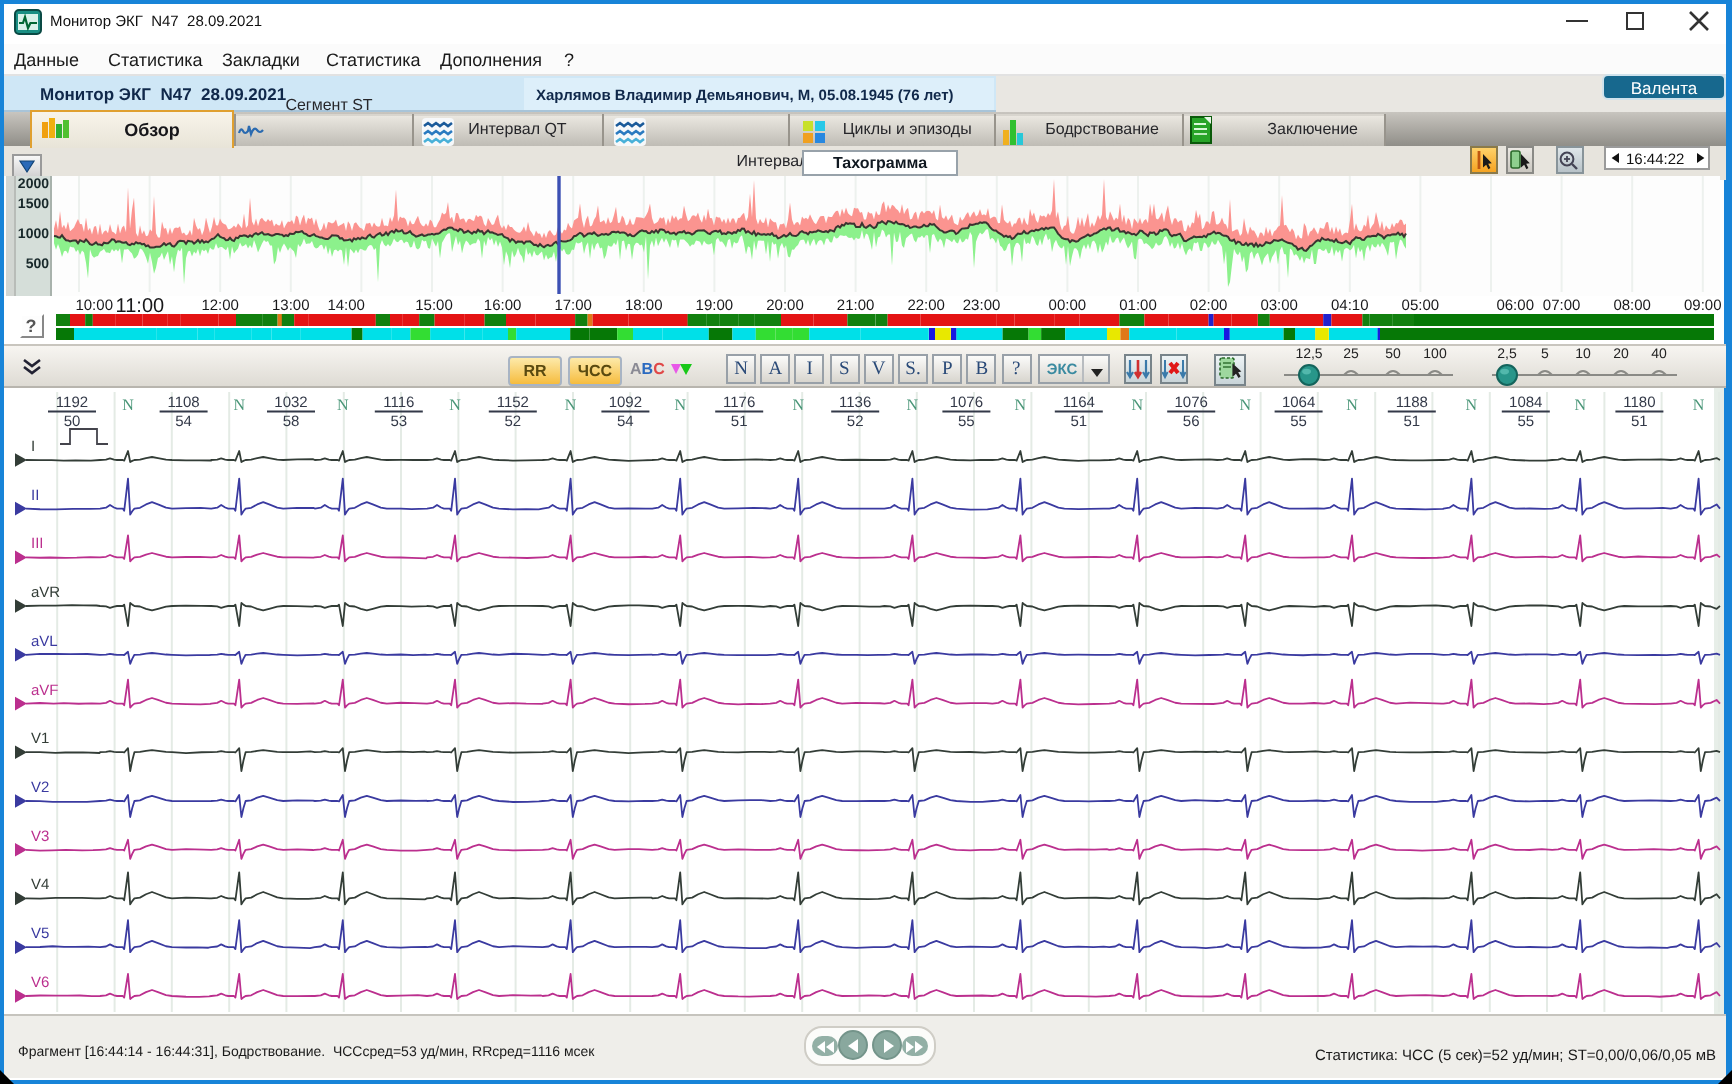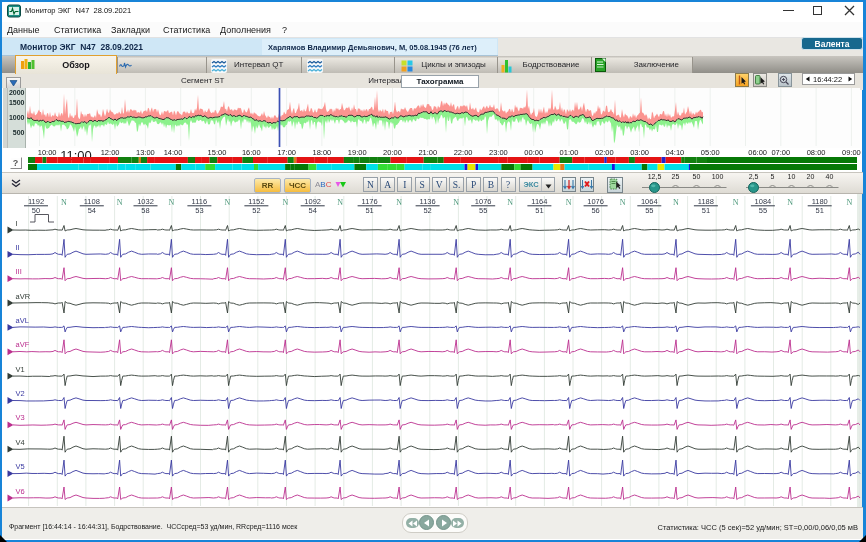--- a/index.html
+++ b/index.html
@@ -30,21 +30,21 @@
 <div class="abs" style="left:111px;top:24.5px;font-size:9px;color:#1a1a1a">Закладки</div>
 <div class="abs" style="left:163px;top:24.5px;font-size:9px;color:#1a1a1a">Статистика</div>
 <div class="abs" style="left:220px;top:24.5px;font-size:9px;color:#1a1a1a">Дополнения</div>
 <div class="abs" style="left:282px;top:24.5px;font-size:9px;color:#1a1a1a">?</div>
 
 <div class="abs" style="left:2px;top:38px;width:861px;height:18px;background:#e9e7e2"></div>
 <div class="abs" style="left:2px;top:38px;width:496px;height:18px;background:#cfe7f6;border-bottom:1px solid #a8c4d8"></div>
 <div class="abs" style="left:262px;top:39px;width:235px;height:16px;background:#ddeffa"></div>
 <div class="abs" style="left:20px;top:42px;font-size:8.5px;font-weight:bold;color:#10284a">Монитор ЭКГ&nbsp; N47&nbsp; 28.09.2021</div>
 <div class="abs" style="left:268px;top:43px;font-size:7.5px;font-weight:bold;color:#10284a">Харлямов Владимир Демьянович, М, 05.08.1945 (76 лет)</div>
-<div class="abs" style="left:801px;top:37px;width:62px;height:13px;background:#17688e;border:1px solid #cfe2ec;border-radius:3px;color:#fff;font-size:8.5px;font-weight:bold;text-align:center;line-height:12px">Валента</div>
+<div class="abs" style="left:801px;top:37px;width:62px;height:13px;background:#17688e;border:1px solid #cfe2ec;border-radius:3px;color:#fff;font-size:8.5px;font-weight:normal;text-align:center;line-height:12px">Валента</div>
 
 <div class="abs" style="left:2px;top:56px;width:861px;height:17px;background:linear-gradient(#c8c5bf,#908e88)"></div>
 <div class="abs" style="left:2px;top:73px;width:861px;height:17px;background:#e7e4dd"></div>
 <div class="abs" style="left:117px;top:57px;width:575px;height:16px;background:linear-gradient(#eae7e0,#bfbcb5);border-top:1px solid #d8d5ce"></div>
 <div class="abs" style="left:117px;top:57px;width:1px;height:16px;background:#98948c"></div>
 <div class="abs" style="left:205.5px;top:57px;width:1px;height:16px;background:#98948c"></div>
 <div class="abs" style="left:300.5px;top:57px;width:1px;height:16px;background:#98948c"></div>
 <div class="abs" style="left:394px;top:57px;width:1px;height:16px;background:#98948c"></div>
 <div class="abs" style="left:496.5px;top:57px;width:1px;height:16px;background:#98948c"></div>
 <div class="abs" style="left:591px;top:57px;width:1px;height:16px;background:#98948c"></div>
@@ -53,21 +53,21 @@
 <svg class="abs" style="left:21px;top:58px;z-index:5" width="16" height="12" viewBox="0 0 16 12">
     <rect x="0" y="3" width="3" height="8" fill="#f0a010"></rect>
     <rect x="3.5" y="1" width="3" height="10" fill="#f0b010"></rect>
     <rect x="7" y="4" width="3" height="7" fill="#30b030"></rect>
     <rect x="10.5" y="2" width="3" height="9" fill="#50c030"></rect>
   </svg>
 <div class="abs" style="left:36px;top:59.5px;width:80px;text-align:center;font-size:9px;font-weight:bold;color:#16161a;z-index:4">Обзор</div>
 <svg class="abs" style="left:118.5px;top:61.0px;z-index:5" width="13" height="8" viewBox="0 0 13 8">
     <path d="M0.5 5.5 Q1.5 2.5 2.5 4.5 T5 4.5 L5.5 2 L6.5 6 Q8 2 9.5 4 T12.5 4" fill="none" stroke="#2a6ab0" stroke-width="1.1"></path>
   </svg>
-<div class="abs" style="left:104.5px;top:76px;width:120px;text-align:right;font-size:8px;color:#26262a">Сегмент ST</div>
+<div class="abs" style="left:104.5px;top:48px;width:120px;text-align:center;font-size:8px;color:#26262a">Сегмент ST</div>
 <svg class="abs" style="left:211px;top:59.0px;z-index:5" width="16" height="14" viewBox="0 0 16 14">
     <rect x="0" y="0" width="16" height="14" rx="2" fill="#f6f8fa"></rect>
     <path d="M1 4 L3 2.5 L5 4 L7 2.5 L9 4 L11 2.5 L13 4 L15 2.5" fill="none" stroke="#1a5a9a" stroke-width="1.3"></path>
     <path d="M1 8 L3 6.5 L5 8 L7 6.5 L9 8 L11 6.5 L13 8 L15 6.5" fill="none" stroke="#2a7ac0" stroke-width="1.3"></path>
     <path d="M1 12 L3 10.5 L5 12 L7 10.5 L9 12 L11 10.5 L13 12 L15 10.5" fill="none" stroke="#48b0d8" stroke-width="1.3"></path>
   </svg>
 <div class="abs" style="left:198.7px;top:60px;width:120px;text-align:center;font-size:8px;color:#26262a">Интервал QT</div>
 <svg class="abs" style="left:306.5px;top:59.0px;z-index:5" width="16" height="14" viewBox="0 0 16 14">
     <rect x="0" y="0" width="16" height="14" rx="2" fill="#f6f8fa"></rect>
     <path d="M1 4 L3 2.5 L5 4 L7 2.5 L9 4 L11 2.5 L13 4 L15 2.5" fill="none" stroke="#1a5a9a" stroke-width="1.3"></path>
@@ -161,33 +161,33 @@
     <line x1="780.8" y1="88" x2="780.8" y2="146" stroke="#edf1ee" stroke-width="1"></line>
     <line x1="816.1" y1="88" x2="816.1" y2="146" stroke="#edf1ee" stroke-width="1"></line>
     <line x1="851.4" y1="88" x2="851.4" y2="146" stroke="#edf1ee" stroke-width="1"></line>
     <polygon points="27,114.2 28,110.0 29,115.1 30,105.5 31,114.0 32,112.4 33,114.7 34,110.8 35,115.6 36,114.7 37,113.7 38,111.5 39,109.5 40,112.0 41,112.1 42,116.0 43,108.8 44,115.4 45,113.9 46,117.3 47,113.4 48,113.0 49,117.6 50,111.8 51,117.4 52,115.7 53,115.1 54,116.6 55,112.0 56,115.8 57,116.3 58,117.2 59,111.8 60,116.7 61,113.8 62,112.8 63,116.1 64,93.6 65,114.4 66,104.9 67,98.7 68,116.5 69,118.4 70,112.6 71,117.1 72,115.1 73,118.1 74,117.8 75,114.6 76,115.8 77,98.0 78,116.6 79,118.7 80,118.7 81,110.8 82,114.4 83,114.0 84,117.5 85,113.7 86,117.0 87,114.2 88,113.8 89,114.0 90,113.1 91,116.9 92,116.2 93,117.7 94,117.1 95,114.9 96,117.9 97,108.9 98,112.8 99,114.9 100,114.0 101,117.6 102,115.0 103,108.8 104,112.9 105,116.5 106,113.4 107,108.4 108,112.6 109,112.8 110,109.2 111,111.2 112,112.0 113,112.4 114,114.6 115,114.5 116,113.9 117,112.7 118,113.9 119,111.6 120,112.9 121,114.3 122,106.7 123,114.0 124,112.6 125,98.9 126,110.8 127,112.8 128,109.3 129,113.1 130,109.7 131,108.9 132,110.2 133,111.0 134,109.5 135,110.8 136,109.8 137,113.3 138,111.7 139,112.6 140,112.7 141,110.0 142,114.3 143,112.3 144,110.7 145,111.0 146,110.0 147,112.3 148,107.7 149,108.5 150,112.7 151,109.4 152,107.3 153,112.3 154,108.9 155,109.6 156,108.8 157,112.8 158,109.3 159,113.0 160,115.6 161,114.4 162,111.3 163,114.9 164,111.0 165,111.3 166,111.8 167,111.3 168,109.7 169,113.2 170,112.6 171,112.1 172,111.4 173,115.5 174,110.6 175,112.1 176,115.5 177,111.8 178,111.1 179,112.6 180,113.9 181,114.3 182,115.5 183,111.7 184,111.7 185,111.4 186,113.8 187,111.3 188,112.9 189,113.4 190,113.1 191,108.9 192,112.9 193,112.7 194,113.1 195,108.5 196,111.0 197,107.8 198,94.8 199,111.0 200,108.3 201,109.0 202,108.7 203,109.9 204,113.3 205,110.0 206,112.1 207,112.0 208,109.8 209,107.9 210,111.2 211,112.7 212,113.3 213,111.6 214,113.2 215,109.7 216,110.7 217,113.6 218,113.6 219,111.5 220,109.7 221,106.2 222,107.3 223,106.5 224,101.0 225,109.5 226,108.4 227,111.7 228,106.5 229,106.6 230,109.9 231,109.4 232,109.3 233,111.5 234,109.6 235,109.4 236,110.1 237,110.5 238,107.4 239,108.6 240,107.8 241,108.4 242,112.0 243,113.2 244,109.0 245,110.7 246,112.5 247,112.1 248,109.3 249,107.3 250,112.3 251,114.3 252,112.6 253,115.1 254,112.0 255,113.5 256,113.5 257,114.9 258,115.7 259,116.3 260,116.4 261,115.3 262,113.1 263,116.0 264,110.9 265,115.1 266,116.5 267,118.3 268,115.2 269,116.9 270,116.8 271,119.1 272,116.2 273,119.0 274,116.0 275,115.0 276,116.6 277,117.9 278,117.3 279,113.5 280,115.4 281,116.9 282,114.7 283,115.3 284,111.4 285,113.4 286,114.2 287,110.2 288,109.5 289,108.9 290,101.6 291,109.9 292,114.0 293,109.7 294,107.8 295,113.3 296,112.8 297,109.9 298,108.2 299,102.6 300,111.1 301,110.8 302,110.0 303,112.3 304,108.5 305,111.6 306,110.9 307,107.5 308,103.4 309,111.5 310,111.2 311,107.8 312,109.1 313,112.8 314,112.1 315,109.1 316,112.2 317,112.2 318,108.6 319,108.6 320,108.8 321,108.9 322,109.3 323,107.8 324,105.8 325,101.7 326,109.0 327,112.0 328,111.5 329,110.7 330,108.6 331,109.4 332,108.5 333,112.9 334,109.0 335,111.8 336,107.5 337,109.5 338,108.0 339,110.4 340,109.3 341,109.1 342,102.8 343,107.2 344,110.6 345,109.7 346,107.9 347,107.6 348,108.4 349,106.2 350,109.6 351,111.4 352,107.3 353,110.4 354,104.3 355,109.0 356,109.1 357,112.7 358,108.3 359,108.7 360,108.7 361,111.2 362,109.4 363,112.0 364,108.7 365,111.6 366,109.3 367,109.3 368,112.0 369,109.0 370,108.9 371,107.4 372,106.4 373,110.7 374,108.5 375,96.7 376,108.6 377,90.0 378,109.1 379,112.2 380,109.4 381,111.2 382,111.5 383,108.5 384,113.8 385,109.1 386,110.4 387,111.1 388,111.1 389,115.3 390,112.1 391,112.1 392,111.6 393,114.2 394,109.8 395,101.3 396,109.7 397,112.6 398,111.2 399,111.0 400,112.8 401,108.2 402,109.5 403,108.9 404,109.8 405,107.1 406,109.4 407,111.2 408,112.1 409,110.1 410,108.3 411,108.0 412,108.0 413,111.6 414,108.2 415,108.5 416,108.5 417,106.7 418,105.5 419,105.4 420,108.5 421,104.2 422,107.1 423,103.7 424,106.6 425,107.6 426,108.1 427,103.9 428,104.3 429,104.1 430,106.4 431,106.0 432,109.8 433,109.8 434,105.7 435,106.7 436,106.6 437,109.8 438,105.4 439,107.5 440,107.3 441,102.1 442,100.6 443,106.2 444,102.2 445,104.9 446,102.4 447,103.0 448,104.4 449,105.1 450,106.8 451,102.0 452,107.1 453,105.0 454,103.9 455,109.8 456,109.4 457,106.7 458,105.8 459,110.1 460,106.6 461,105.4 462,106.8 463,105.6 464,105.4 465,105.6 466,107.0 467,105.0 468,109.4 469,110.2 470,102.3 471,108.6 472,109.5 473,107.6 474,110.3 475,108.9 476,107.3 477,111.5 478,112.1 479,112.6 480,108.2 481,110.4 482,109.2 483,107.2 484,106.0 485,108.9 486,107.0 487,105.6 488,108.3 489,107.4 490,104.5 491,107.6 492,107.1 493,107.8 494,104.0 495,109.4 496,108.8 497,108.3 498,108.8 499,111.6 500,111.5 501,102.1 502,109.9 503,111.1 504,111.8 505,110.3 506,113.7 507,111.8 508,111.7 509,109.3 510,108.7 511,112.5 512,108.6 513,111.5 514,112.6 515,104.4 516,108.2 517,106.2 518,110.1 519,111.5 520,107.5 521,108.2 522,107.8 523,108.9 524,106.5 525,107.9 526,105.3 527,89.5 528,109.1 529,105.7 530,112.0 531,115.3 532,113.0 533,112.6 534,107.7 535,115.5 536,116.7 537,116.8 538,113.8 539,108.3 540,113.2 541,108.6 542,113.6 543,110.2 544,106.5 545,114.0 546,111.1 547,113.4 548,110.8 549,107.5 550,110.0 551,107.2 552,89.5 553,108.5 554,110.2 555,105.6 556,107.9 557,110.4 558,108.8 559,109.8 560,101.7 561,111.2 562,107.3 563,112.5 564,108.9 565,110.2 566,114.6 567,109.1 568,110.4 569,111.9 570,108.9 571,112.1 572,110.2 573,109.5 574,111.6 575,101.7 576,108.3 577,101.7 578,109.3 579,109.7 580,108.2 581,106.1 582,111.3 583,106.1 584,102.6 585,108.7 586,112.5 587,109.3 588,109.1 589,111.3 590,110.3 591,110.2 592,115.4 593,115.7 594,112.1 595,114.1 596,111.1 597,111.8 598,104.9 599,109.4 600,106.8 601,114.8 602,113.8 603,110.7 604,110.8 605,112.3 606,106.0 607,105.5 608,112.1 609,112.3 610,111.3 611,108.8 612,111.8 613,112.3 614,114.8 615,99.5 616,115.7 617,115.4 618,114.7 619,114.7 620,118.0 621,116.8 622,109.0 623,114.7 624,117.5 625,113.3 626,115.2 627,115.2 628,117.1 629,119.3 630,116.3 631,116.4 632,118.2 633,113.3 634,117.0 635,114.2 636,118.2 637,115.8 638,115.0 639,113.4 640,112.7 641,97.5 642,112.7 643,112.4 644,114.2 645,116.1 646,114.1 647,115.8 648,119.7 649,117.3 650,119.0 651,119.3 652,111.5 653,113.2 654,118.4 655,115.9 656,115.3 657,113.6 658,115.5 659,117.2 660,113.8 661,114.3 662,114.4 663,111.2 664,111.0 665,116.3 666,113.4 667,117.2 668,113.1 669,116.4 670,114.1 671,117.9 672,116.7 673,116.3 674,116.6 675,110.1 676,101.9 677,115.4 678,111.6 679,114.8 680,115.7 681,115.2 682,112.2 683,113.4 684,107.2 685,114.8 686,113.0 687,111.6 688,106.0 689,110.2 690,114.5 691,110.4 692,115.6 693,112.6 694,114.2 695,114.8 696,111.5 697,113.7 698,111.5 699,111.7 700,109.7 701,110.0 702,112.6 703,111.7 703,117.2 702,118.0 701,117.2 700,116.9 699,116.8 698,117.4 697,117.2 696,117.6 695,118.1 694,118.1 693,118.4 692,119.1 691,118.5 690,118.0 689,117.2 688,117.6 687,118.0 686,117.7 685,118.7 684,118.1 683,118.9 682,119.8 681,119.9 680,119.4 679,119.0 678,118.9 677,119.6 676,120.7 675,121.9 674,121.7 673,121.2 672,121.0 671,121.6 670,121.0 669,120.4 668,120.1 667,120.7 666,120.3 665,120.2 664,119.5 663,120.0 662,119.2 661,119.7 660,120.5 659,120.5 658,121.0 657,121.1 656,122.0 655,123.1 654,123.9 653,124.9 652,124.5 651,123.9 650,124.2 649,124.8 648,123.9 647,122.7 646,121.4 645,121.5 644,121.2 643,120.6 642,119.9 641,120.2 640,120.6 639,120.4 638,120.5 637,120.4 636,121.5 635,121.2 634,121.1 633,121.5 632,122.4 631,122.4 630,122.0 629,122.6 628,122.0 627,122.6 626,122.0 625,121.9 624,122.2 623,122.1 622,122.1 621,122.2 620,121.8 619,121.2 618,121.4 617,120.5 616,120.4 615,119.5 614,118.7 613,118.3 612,117.7 611,116.8 610,116.4 609,117.0 608,117.3 607,116.4 606,116.4 605,117.2 604,117.2 603,118.0 602,117.5 601,118.2 600,118.3 599,117.9 598,118.3 597,118.1 596,118.4 595,118.7 594,119.3 593,120.2 592,119.8 591,118.8 590,117.5 589,117.8 588,117.7 587,117.8 586,117.9 585,116.6 584,115.7 583,114.4 582,115.0 581,114.8 580,115.3 579,116.2 578,116.9 577,116.5 576,117.1 575,116.9 574,117.6 573,117.1 572,116.3 571,115.7 570,115.5 569,116.3 568,116.9 567,117.4 566,117.9 565,117.0 564,116.7 563,117.1 562,116.0 561,115.7 560,115.8 559,114.8 558,114.6 557,114.7 556,115.1 555,114.2 554,114.0 553,114.6 552,113.7 551,114.1 550,115.1 549,115.8 548,116.6 547,116.7 546,116.9 545,118.2 544,117.9 543,118.5 542,118.9 541,119.5 540,119.6 539,120.0 538,121.3 537,121.0 536,120.8 535,120.4 534,120.1 533,119.4 532,119.1 531,119.0 530,118.0 529,116.9 528,115.5 527,114.2 526,113.5 525,114.0 524,114.1 523,113.7 522,114.3 521,113.7 520,114.4 519,115.4 518,115.1 517,116.0 516,115.2 515,115.9 514,116.7 513,116.2 512,115.6 511,116.4 510,116.8 509,117.1 508,117.9 507,119.1 506,119.0 505,118.4 504,118.3 503,118.3 502,118.6 501,117.6 500,116.5 499,116.0 498,116.0 497,115.9 496,114.5 495,113.2 494,111.8 493,111.7 492,111.3 491,110.9 490,111.5 489,111.4 488,112.3 487,112.4 486,113.0 485,112.8 484,113.8 483,113.8 482,113.9 481,114.2 480,115.4 479,116.0 478,116.5 477,116.0 476,115.3 475,116.0 474,116.0 473,116.1 472,116.0 471,115.0 470,114.6 469,113.7 468,113.1 467,112.6 466,112.4 465,112.5 464,113.1 463,112.7 462,113.1 461,113.2 460,113.7 459,114.4 458,113.8 457,113.3 456,113.7 455,113.4 454,113.2 453,113.6 452,112.5 451,112.4 450,112.0 449,111.9 448,111.1 447,111.5 446,111.5 445,110.5 444,110.9 443,111.6 442,111.0 441,110.5 440,111.0 439,111.9 438,112.9 437,113.3 436,113.5 435,113.1 434,113.5 433,113.6 432,113.1 431,112.3 430,113.4 429,113.3 428,112.8 427,112.2 426,112.3 425,112.3 424,111.9 423,112.2 422,112.6 421,112.9 420,113.7 419,113.7 418,114.3 417,115.2 416,115.8 415,115.5 414,116.2 413,115.6 412,115.7 411,115.5 410,115.9 409,115.7 408,115.6 407,116.1 406,116.7 405,116.3 404,117.0 403,117.0 402,116.7 401,116.1 400,116.1 399,117.2 398,118.1 397,118.0 396,117.2 395,116.7 394,117.5 393,117.7 392,117.6 391,118.2 390,118.3 389,118.9 388,118.0 387,117.7 386,117.1 385,117.4 384,117.3 383,117.0 382,116.6 381,117.3 380,116.8 379,116.8 378,117.0 377,116.3 376,117.2 375,116.5 374,115.8 373,115.7 372,114.8 371,114.9 370,115.7 369,115.6 368,116.4 367,116.5 366,117.1 365,116.3 364,115.8 363,116.5 362,116.5 361,116.3 360,115.6 359,116.0 358,115.4 357,116.1 356,115.8 355,116.6 354,116.2 353,115.7 352,115.1 351,115.5 350,115.3 349,115.4 348,116.0 347,116.4 346,116.9 345,117.0 344,116.5 343,116.3 342,115.5 341,115.5 340,115.9 339,116.2 338,116.7 337,116.1 336,116.8 335,116.6 334,116.5 333,116.3 332,115.7 331,115.4 330,115.3 329,115.8 328,115.4 327,116.2 326,116.0 325,116.1 324,116.0 323,115.4 322,116.0 321,115.1 320,115.9 319,116.6 318,117.4 317,117.5 316,117.6 315,117.7 314,117.4 313,116.8 312,115.9 311,116.6 310,116.8 309,116.5 308,116.3 307,116.1 306,116.2 305,116.8 304,117.2 303,117.1 302,117.1 301,117.1 300,117.9 299,117.3 298,117.0 297,116.8 296,116.8 295,117.1 294,117.0 293,117.6 292,118.0 291,117.5 290,117.1 289,117.4 288,117.8 287,118.1 286,118.8 285,119.6 284,119.9 283,120.3 282,120.4 281,121.0 280,120.7 279,121.6 278,121.3 277,122.1 276,122.7 275,122.7 274,122.5 273,123.0 272,123.0 271,122.7 270,122.3 269,122.5 268,122.4 267,122.4 266,122.2 265,121.2 264,120.8 263,120.7 262,121.1 261,121.0 260,120.6 259,120.3 258,120.8 257,120.0 256,120.0 255,120.2 254,119.1 253,118.4 252,118.6 251,117.5 250,117.2 249,117.5 248,116.7 247,116.8 246,116.2 245,115.8 244,115.8 243,116.4 242,116.7 241,116.1 240,115.2 239,115.5 238,116.0 237,115.7 236,116.4 235,115.9 234,115.2 233,116.0 232,116.1 231,115.5 230,114.6 229,115.4 228,115.1 227,115.2 226,114.3 225,113.7 224,113.9 223,114.5 222,115.4 221,116.0 220,116.6 219,116.9 218,117.4 217,116.9 216,116.2 215,117.1 214,116.9 213,117.1 212,117.7 211,117.2 210,118.2 209,118.1 208,117.8 207,117.1 206,116.8 205,116.2 204,117.0 203,116.7 202,116.0 201,115.6 200,114.9 199,115.7 198,115.3 197,115.7 196,116.1 195,116.2 194,117.1 193,116.3 192,116.9 191,117.2 190,116.8 189,116.9 188,117.8 187,118.1 186,117.8 185,117.6 184,117.7 183,118.6 182,119.0 181,118.6 180,119.0 179,119.0 178,119.6 177,119.9 176,120.1 175,119.3 174,119.3 173,120.1 172,119.8 171,119.5 170,119.5 169,118.2 168,118.2 167,118.2 166,118.3 165,118.7 164,119.6 163,119.5 162,119.9 161,119.2 160,119.2 159,118.6 158,117.7 157,117.3 156,117.5 155,118.1 154,117.6 153,116.8 152,116.1 151,116.2 150,116.2 149,116.5 148,116.4 147,116.6 146,117.3 145,117.2 144,117.8 143,118.2 142,118.0 141,117.4 140,117.4 139,116.9 138,117.5 137,118.0 136,117.5 135,118.0 134,117.3 133,116.6 132,116.8 131,116.0 130,116.7 129,116.9 128,116.4 127,116.8 126,117.7 125,117.2 124,118.0 123,117.5 122,117.5 121,118.4 120,118.5 119,119.0 118,119.1 117,119.8 116,119.4 115,119.0 114,119.4 113,119.9 112,119.4 111,118.4 110,117.9 109,117.4 108,118.1 107,118.9 106,118.9 105,119.9 104,120.7 103,121.3 102,120.8 101,120.8 100,120.9 99,120.3 98,120.7 97,121.3 96,121.1 95,120.9 94,120.9 93,121.6 92,121.0 91,120.2 90,120.9 89,121.6 88,122.2 87,122.8 86,122.4 85,121.9 84,121.4 83,122.3 82,121.7 81,122.3 80,123.3 79,123.4 78,123.6 77,124.3 76,124.0 75,123.4 74,122.7 73,122.5 72,121.7 71,121.6 70,121.2 69,121.9 68,121.4 67,122.1 66,122.2 65,122.4 64,121.6 63,120.8 62,120.9 61,121.0 60,121.0 59,120.3 58,120.8 57,119.9 56,120.2 55,120.7 54,121.0 53,121.0 52,121.6 51,122.4 50,121.7 49,121.6 48,121.3 47,121.9 46,122.0 45,121.9 44,121.0 43,120.3 42,120.7 41,120.4 40,120.5 39,121.0 38,120.2 37,120.4 36,119.9 35,120.1 34,120.8 33,120.0 32,119.0 31,118.1 30,118.1 29,118.4 28,118.2 27,117.6" fill="#fb9490" stroke="none"></polygon>
     <polygon points="27,117.6 28,118.2 29,118.4 30,118.1 31,118.1 32,119.0 33,120.0 34,120.8 35,120.1 36,119.9 37,120.4 38,120.2 39,121.0 40,120.5 41,120.4 42,120.7 43,120.3 44,121.0 45,121.9 46,122.0 47,121.9 48,121.3 49,121.6 50,121.7 51,122.4 52,121.6 53,121.0 54,121.0 55,120.7 56,120.2 57,119.9 58,120.8 59,120.3 60,121.0 61,121.0 62,120.9 63,120.8 64,121.6 65,122.4 66,122.2 67,122.1 68,121.4 69,121.9 70,121.2 71,121.6 72,121.7 73,122.5 74,122.7 75,123.4 76,124.0 77,124.3 78,123.6 79,123.4 80,123.3 81,122.3 82,121.7 83,122.3 84,121.4 85,121.9 86,122.4 87,122.8 88,122.2 89,121.6 90,120.9 91,120.2 92,121.0 93,121.6 94,120.9 95,120.9 96,121.1 97,121.3 98,120.7 99,120.3 100,120.9 101,120.8 102,120.8 103,121.3 104,120.7 105,119.9 106,118.9 107,118.9 108,118.1 109,117.4 110,117.9 111,118.4 112,119.4 113,119.9 114,119.4 115,119.0 116,119.4 117,119.8 118,119.1 119,119.0 120,118.5 121,118.4 122,117.5 123,117.5 124,118.0 125,117.2 126,117.7 127,116.8 128,116.4 129,116.9 130,116.7 131,116.0 132,116.8 133,116.6 134,117.3 135,118.0 136,117.5 137,118.0 138,117.5 139,116.9 140,117.4 141,117.4 142,118.0 143,118.2 144,117.8 145,117.2 146,117.3 147,116.6 148,116.4 149,116.5 150,116.2 151,116.2 152,116.1 153,116.8 154,117.6 155,118.1 156,117.5 157,117.3 158,117.7 159,118.6 160,119.2 161,119.2 162,119.9 163,119.5 164,119.6 165,118.7 166,118.3 167,118.2 168,118.2 169,118.2 170,119.5 171,119.5 172,119.8 173,120.1 174,119.3 175,119.3 176,120.1 177,119.9 178,119.6 179,119.0 180,119.0 181,118.6 182,119.0 183,118.6 184,117.7 185,117.6 186,117.8 187,118.1 188,117.8 189,116.9 190,116.8 191,117.2 192,116.9 193,116.3 194,117.1 195,116.2 196,116.1 197,115.7 198,115.3 199,115.7 200,114.9 201,115.6 202,116.0 203,116.7 204,117.0 205,116.2 206,116.8 207,117.1 208,117.8 209,118.1 210,118.2 211,117.2 212,117.7 213,117.1 214,116.9 215,117.1 216,116.2 217,116.9 218,117.4 219,116.9 220,116.6 221,116.0 222,115.4 223,114.5 224,113.9 225,113.7 226,114.3 227,115.2 228,115.1 229,115.4 230,114.6 231,115.5 232,116.1 233,116.0 234,115.2 235,115.9 236,116.4 237,115.7 238,116.0 239,115.5 240,115.2 241,116.1 242,116.7 243,116.4 244,115.8 245,115.8 246,116.2 247,116.8 248,116.7 249,117.5 250,117.2 251,117.5 252,118.6 253,118.4 254,119.1 255,120.2 256,120.0 257,120.0 258,120.8 259,120.3 260,120.6 261,121.0 262,121.1 263,120.7 264,120.8 265,121.2 266,122.2 267,122.4 268,122.4 269,122.5 270,122.3 271,122.7 272,123.0 273,123.0 274,122.5 275,122.7 276,122.7 277,122.1 278,121.3 279,121.6 280,120.7 281,121.0 282,120.4 283,120.3 284,119.9 285,119.6 286,118.8 287,118.1 288,117.8 289,117.4 290,117.1 291,117.5 292,118.0 293,117.6 294,117.0 295,117.1 296,116.8 297,116.8 298,117.0 299,117.3 300,117.9 301,117.1 302,117.1 303,117.1 304,117.2 305,116.8 306,116.2 307,116.1 308,116.3 309,116.5 310,116.8 311,116.6 312,115.9 313,116.8 314,117.4 315,117.7 316,117.6 317,117.5 318,117.4 319,116.6 320,115.9 321,115.1 322,116.0 323,115.4 324,116.0 325,116.1 326,116.0 327,116.2 328,115.4 329,115.8 330,115.3 331,115.4 332,115.7 333,116.3 334,116.5 335,116.6 336,116.8 337,116.1 338,116.7 339,116.2 340,115.9 341,115.5 342,115.5 343,116.3 344,116.5 345,117.0 346,116.9 347,116.4 348,116.0 349,115.4 350,115.3 351,115.5 352,115.1 353,115.7 354,116.2 355,116.6 356,115.8 357,116.1 358,115.4 359,116.0 360,115.6 361,116.3 362,116.5 363,116.5 364,115.8 365,116.3 366,117.1 367,116.5 368,116.4 369,115.6 370,115.7 371,114.9 372,114.8 373,115.7 374,115.8 375,116.5 376,117.2 377,116.3 378,117.0 379,116.8 380,116.8 381,117.3 382,116.6 383,117.0 384,117.3 385,117.4 386,117.1 387,117.7 388,118.0 389,118.9 390,118.3 391,118.2 392,117.6 393,117.7 394,117.5 395,116.7 396,117.2 397,118.0 398,118.1 399,117.2 400,116.1 401,116.1 402,116.7 403,117.0 404,117.0 405,116.3 406,116.7 407,116.1 408,115.6 409,115.7 410,115.9 411,115.5 412,115.7 413,115.6 414,116.2 415,115.5 416,115.8 417,115.2 418,114.3 419,113.7 420,113.7 421,112.9 422,112.6 423,112.2 424,111.9 425,112.3 426,112.3 427,112.2 428,112.8 429,113.3 430,113.4 431,112.3 432,113.1 433,113.6 434,113.5 435,113.1 436,113.5 437,113.3 438,112.9 439,111.9 440,111.0 441,110.5 442,111.0 443,111.6 444,110.9 445,110.5 446,111.5 447,111.5 448,111.1 449,111.9 450,112.0 451,112.4 452,112.5 453,113.6 454,113.2 455,113.4 456,113.7 457,113.3 458,113.8 459,114.4 460,113.7 461,113.2 462,113.1 463,112.7 464,113.1 465,112.5 466,112.4 467,112.6 468,113.1 469,113.7 470,114.6 471,115.0 472,116.0 473,116.1 474,116.0 475,116.0 476,115.3 477,116.0 478,116.5 479,116.0 480,115.4 481,114.2 482,113.9 483,113.8 484,113.8 485,112.8 486,113.0 487,112.4 488,112.3 489,111.4 490,111.5 491,110.9 492,111.3 493,111.7 494,111.8 495,113.2 496,114.5 497,115.9 498,116.0 499,116.0 500,116.5 501,117.6 502,118.6 503,118.3 504,118.3 505,118.4 506,119.0 507,119.1 508,117.9 509,117.1 510,116.8 511,116.4 512,115.6 513,116.2 514,116.7 515,115.9 516,115.2 517,116.0 518,115.1 519,115.4 520,114.4 521,113.7 522,114.3 523,113.7 524,114.1 525,114.0 526,113.5 527,114.2 528,115.5 529,116.9 530,118.0 531,119.0 532,119.1 533,119.4 534,120.1 535,120.4 536,120.8 537,121.0 538,121.3 539,120.0 540,119.6 541,119.5 542,118.9 543,118.5 544,117.9 545,118.2 546,116.9 547,116.7 548,116.6 549,115.8 550,115.1 551,114.1 552,113.7 553,114.6 554,114.0 555,114.2 556,115.1 557,114.7 558,114.6 559,114.8 560,115.8 561,115.7 562,116.0 563,117.1 564,116.7 565,117.0 566,117.9 567,117.4 568,116.9 569,116.3 570,115.5 571,115.7 572,116.3 573,117.1 574,117.6 575,116.9 576,117.1 577,116.5 578,116.9 579,116.2 580,115.3 581,114.8 582,115.0 583,114.4 584,115.7 585,116.6 586,117.9 587,117.8 588,117.7 589,117.8 590,117.5 591,118.8 592,119.8 593,120.2 594,119.3 595,118.7 596,118.4 597,118.1 598,118.3 599,117.9 600,118.3 601,118.2 602,117.5 603,118.0 604,117.2 605,117.2 606,116.4 607,116.4 608,117.3 609,117.0 610,116.4 611,116.8 612,117.7 613,118.3 614,118.7 615,119.5 616,120.4 617,120.5 618,121.4 619,121.2 620,121.8 621,122.2 622,122.1 623,122.1 624,122.2 625,121.9 626,122.0 627,122.6 628,122.0 629,122.6 630,122.0 631,122.4 632,122.4 633,121.5 634,121.1 635,121.2 636,121.5 637,120.4 638,120.5 639,120.4 640,120.6 641,120.2 642,119.9 643,120.6 644,121.2 645,121.5 646,121.4 647,122.7 648,123.9 649,124.8 650,124.2 651,123.9 652,124.5 653,124.9 654,123.9 655,123.1 656,122.0 657,121.1 658,121.0 659,120.5 660,120.5 661,119.7 662,119.2 663,120.0 664,119.5 665,120.2 666,120.3 667,120.7 668,120.1 669,120.4 670,121.0 671,121.6 672,121.0 673,121.2 674,121.7 675,121.9 676,120.7 677,119.6 678,118.9 679,119.0 680,119.4 681,119.9 682,119.8 683,118.9 684,118.1 685,118.7 686,117.7 687,118.0 688,117.6 689,117.2 690,118.0 691,118.5 692,119.1 693,118.4 694,118.1 695,118.1 696,117.6 697,117.2 698,117.4 699,116.8 700,116.9 701,117.2 702,118.0 703,117.2 703,124.4 702,122.9 701,120.4 700,119.7 699,123.6 698,129.9 697,120.9 696,121.2 695,121.1 694,128.0 693,125.0 692,122.8 691,121.4 690,123.8 689,121.7 688,123.7 687,123.5 686,121.9 685,125.9 684,122.5 683,124.4 682,130.7 681,124.5 680,126.1 679,123.4 678,129.2 677,122.4 676,124.4 675,125.2 674,124.3 673,124.0 672,124.9 671,130.9 670,124.9 669,126.5 668,124.8 667,128.2 666,123.0 665,126.5 664,126.7 663,124.3 662,125.5 661,125.2 660,124.4 659,124.7 658,132.0 657,132.0 656,124.7 655,129.6 654,129.3 653,129.0 652,131.8 651,128.0 650,130.5 649,128.3 648,127.0 647,127.9 646,125.1 645,124.2 644,139.1 643,127.3 642,127.0 641,123.2 640,125.1 639,132.4 638,125.0 637,127.0 636,128.6 635,131.9 634,126.6 633,127.8 632,129.3 631,132.8 630,129.2 629,126.2 628,127.1 627,129.6 626,125.6 625,126.7 624,134.6 623,136.3 622,128.1 621,131.2 620,125.8 619,127.6 618,126.6 617,124.4 616,132.2 615,141.0 614,143.5 613,125.4 612,132.2 611,123.4 610,121.7 609,119.9 608,122.2 607,122.3 606,120.5 605,123.1 604,124.0 603,121.9 602,121.2 601,125.5 600,125.4 599,120.9 598,121.7 597,121.2 596,125.9 595,124.2 594,125.1 593,127.7 592,125.2 591,121.6 590,124.9 589,121.2 588,123.8 587,124.4 586,121.1 585,123.5 584,119.9 583,118.0 582,118.8 581,121.8 580,122.6 579,122.8 578,121.3 577,123.6 576,124.6 575,123.3 574,122.2 573,121.5 572,122.1 571,119.7 570,119.3 569,119.9 568,129.8 567,129.1 566,120.8 565,122.8 564,124.2 563,122.0 562,118.8 561,120.1 560,121.9 559,118.7 558,119.3 557,121.2 556,121.3 555,117.9 554,122.9 553,120.7 552,124.2 551,126.4 550,121.9 549,126.9 548,122.1 547,120.3 546,120.9 545,124.8 544,121.8 543,124.8 542,122.3 541,124.6 540,129.7 539,125.5 538,124.1 537,124.2 536,128.1 535,133.1 534,123.0 533,132.5 532,122.7 531,124.2 530,123.8 529,122.4 528,119.9 527,121.7 526,126.1 525,119.1 524,120.1 523,116.7 522,118.8 521,122.8 520,119.2 519,123.0 518,122.1 517,119.2 516,117.9 515,122.1 514,121.3 513,122.1 512,118.9 511,131.1 510,122.8 509,121.4 508,121.6 507,124.0 506,133.1 505,121.5 504,122.2 503,125.0 502,125.6 501,123.6 500,122.7 499,118.9 498,121.8 497,119.7 496,118.9 495,119.9 494,114.6 493,114.8 492,116.2 491,117.3 490,116.2 489,118.1 488,120.9 487,134.2 486,117.7 485,116.0 484,119.9 483,119.3 482,120.8 481,121.2 480,119.0 479,121.7 478,121.2 477,119.5 476,121.1 475,120.2 474,119.6 473,119.3 472,124.1 471,120.5 470,119.3 469,121.2 468,119.5 467,117.0 466,117.5 465,126.6 464,117.8 463,117.5 462,119.1 461,117.7 460,118.8 459,118.6 458,121.3 457,120.0 456,116.8 455,117.3 454,118.3 453,119.1 452,124.0 451,122.8 450,115.9 449,120.7 448,121.0 447,116.3 446,132.9 445,117.3 444,117.2 443,118.7 442,115.6 441,114.7 440,118.2 439,118.8 438,123.8 437,116.0 436,125.0 435,120.6 434,117.4 433,116.7 432,119.7 431,115.0 430,119.1 429,119.5 428,118.8 427,120.2 426,118.8 425,119.0 424,118.7 423,117.7 422,118.0 421,117.8 420,117.6 419,119.0 418,119.3 417,117.9 416,121.2 415,121.1 414,119.2 413,119.4 412,122.8 411,120.4 410,120.0 409,120.8 408,122.9 407,119.4 406,120.9 405,123.2 404,119.8 403,122.4 402,119.9 401,119.9 400,120.2 399,122.5 398,123.4 397,124.9 396,124.7 395,128.8 394,128.3 393,122.6 392,124.3 391,121.4 390,123.4 389,129.4 388,121.7 387,122.4 386,120.8 385,131.0 384,120.5 383,127.2 382,120.4 381,120.4 380,120.3 379,120.4 378,125.4 377,120.3 376,130.0 375,123.7 374,123.1 373,127.2 372,121.8 371,117.6 370,118.5 369,121.2 368,121.7 367,120.9 366,124.4 365,119.5 364,120.0 363,123.9 362,122.1 361,120.7 360,120.9 359,118.9 358,120.0 357,127.7 356,121.5 355,122.1 354,122.2 353,121.7 352,120.4 351,123.0 350,120.9 349,120.5 348,120.3 347,122.4 346,122.3 345,123.4 344,121.7 343,120.7 342,119.7 341,119.7 340,119.8 339,124.3 338,119.9 337,120.3 336,119.8 335,124.0 334,121.2 333,119.1 332,121.4 331,118.9 330,120.7 329,123.1 328,118.8 327,123.7 326,120.3 325,122.8 324,139.7 323,118.1 322,126.2 321,122.2 320,122.7 319,121.5 318,121.4 317,123.0 316,130.0 315,122.1 314,121.9 313,125.4 312,120.3 311,120.6 310,130.1 309,119.5 308,122.6 307,121.2 306,123.2 305,123.3 304,122.6 303,127.6 302,129.6 301,123.7 300,124.3 299,121.2 298,122.3 297,125.2 296,121.5 295,129.5 294,121.1 293,122.9 292,127.0 291,120.8 290,121.5 289,121.7 288,121.1 287,125.0 286,124.7 285,127.0 284,127.4 283,126.9 282,124.4 281,125.8 280,124.1 279,124.4 278,131.0 277,125.8 276,128.6 275,128.7 274,129.8 273,127.3 272,130.2 271,125.8 270,126.6 269,127.7 268,127.5 267,125.3 266,128.8 265,126.1 264,127.5 263,123.6 262,131.8 261,128.2 260,127.0 259,123.9 258,127.1 257,128.7 256,125.2 255,134.1 254,128.1 253,125.6 252,132.6 251,123.8 250,120.8 249,123.5 248,119.9 247,122.7 246,119.0 245,120.3 244,118.5 243,123.3 242,120.2 241,129.4 240,120.7 239,119.2 238,121.6 237,121.6 236,122.0 235,122.7 234,121.1 233,120.2 232,122.6 231,126.8 230,120.4 229,122.6 228,118.0 227,121.7 226,126.1 225,116.6 224,116.7 223,117.8 222,119.6 221,121.4 220,129.3 219,120.5 218,123.4 217,121.4 216,119.3 215,124.4 214,124.0 213,120.4 212,120.7 211,119.9 210,123.7 209,124.7 208,124.0 207,120.3 206,123.5 205,123.7 204,121.1 203,120.8 202,121.8 201,119.9 200,120.0 199,121.1 198,120.8 197,119.3 196,121.7 195,123.3 194,122.0 193,123.3 192,122.2 191,120.0 190,122.6 189,141.1 188,124.0 187,125.0 186,122.8 185,122.5 184,123.2 183,125.3 182,125.3 181,124.6 180,124.4 179,126.6 178,124.7 177,126.8 176,125.4 175,124.4 174,133.6 173,123.5 172,132.5 171,125.3 170,124.8 169,125.7 168,124.8 167,125.1 166,128.5 165,123.7 164,127.2 163,122.5 162,125.0 161,122.4 160,122.6 159,123.9 158,124.3 157,123.4 156,120.5 155,121.8 154,121.7 153,122.0 152,119.2 151,121.9 150,123.5 149,122.0 148,129.0 147,125.8 146,124.7 145,123.6 144,125.4 143,123.4 142,121.7 141,123.5 140,126.5 139,123.5 138,130.3 137,132.2 136,122.8 135,122.7 134,120.5 133,121.0 132,120.0 131,121.7 130,124.0 129,126.3 128,122.8 127,120.0 126,124.1 125,122.5 124,124.3 123,122.0 122,122.9 121,123.3 120,121.3 119,124.3 118,125.4 117,126.7 116,123.1 115,129.9 114,123.3 113,125.1 112,124.4 111,123.5 110,123.5 109,124.3 108,121.6 107,124.8 106,124.7 105,123.7 104,127.0 103,124.7 102,125.6 101,124.8 100,128.1 99,124.4 98,126.9 97,125.7 96,128.3 95,125.4 94,125.7 93,129.0 92,142.3 91,123.8 90,125.8 89,124.7 88,128.8 87,136.1 86,128.1 85,132.4 84,125.6 83,127.6 82,130.0 81,126.3 80,128.4 79,129.0 78,133.9 77,136.9 76,131.0 75,126.4 74,131.9 73,128.7 72,126.4 71,124.8 70,124.2 69,127.4 68,128.8 67,129.4 66,126.7 65,125.8 64,124.5 63,124.7 62,124.7 61,131.7 60,124.1 59,125.7 58,124.6 57,125.7 56,124.5 55,126.6 54,126.3 53,126.3 52,124.5 51,125.2 50,125.9 49,128.0 48,128.3 47,128.9 46,127.8 45,124.6 44,139.3 43,131.4 42,126.2 41,125.3 40,127.5 39,124.7 38,126.0 37,123.8 36,123.6 35,123.2 34,126.9 33,125.4 32,125.6 31,128.5 30,124.8 29,122.0 28,124.9 27,121.6" fill="#8cf18c" stroke="none"></polygon>
     <polyline points="27,118.0 28,118.1 29,118.6 30,118.8 31,117.6 32,119.0 33,120.1 34,120.2 35,120.7 36,120.4 37,120.3 38,120.3 39,121.6 40,120.1 41,120.6 42,121.0 43,119.8 44,120.8 45,122.1 46,122.5 47,121.9 48,121.2 49,122.3 50,122.3 51,122.7 52,121.3 53,121.6 54,121.6 55,120.7 56,119.7 57,119.8 58,121.1 59,120.6 60,120.7 61,121.3 62,121.4 63,121.1 64,122.2 65,122.6 66,121.8 67,122.2 68,121.1 69,121.7 70,121.5 71,122.2 72,121.9 73,123.1 74,122.7 75,123.7 76,123.7 77,123.7 78,123.4 79,123.4 80,123.4 81,122.6 82,121.6 83,122.6 84,121.9 85,121.6 86,122.9 87,123.3 88,122.3 89,120.9 90,120.4 91,120.5 92,120.6 93,121.9 94,120.4 95,120.6 96,120.7 97,121.8 98,121.0 99,120.0 100,121.3 101,120.1 102,121.3 103,120.7 104,121.2 105,120.2 106,119.5 107,119.2 108,118.2 109,117.1 110,118.3 111,118.8 112,119.1 113,120.1 114,120.0 115,118.9 116,120.1 117,120.5 118,118.8 119,119.1 120,117.9 121,118.0 122,117.7 123,117.9 124,118.5 125,117.6 126,118.3 127,117.1 128,116.6 129,117.3 130,116.7 131,116.1 132,117.2 133,117.2 134,117.0 135,117.5 136,117.8 137,117.5 138,117.0 139,117.0 140,117.2 141,117.3 142,118.1 143,117.6 144,118.0 145,116.8 146,117.0 147,116.9 148,115.9 149,116.1 150,115.9 151,115.6 152,116.7 153,117.0 154,117.8 155,118.1 156,117.6 157,117.1 158,118.1 159,118.3 160,118.8 161,118.8 162,119.3 163,119.5 164,119.5 165,118.8 166,117.7 167,117.8 168,117.8 169,118.0 170,119.3 171,119.1 172,120.2 173,120.1 174,120.0 175,119.7 176,120.7 177,119.2 178,119.8 179,119.0 180,119.6 181,118.7 182,119.1 183,119.3 184,118.0 185,117.3 186,118.4 187,118.8 188,117.7 189,117.0 190,116.5 191,117.8 192,117.4 193,116.2 194,117.5 195,116.1 196,115.5 197,116.3 198,114.9 199,115.7 200,115.6 201,115.1 202,116.6 203,116.7 204,116.3 205,115.6 206,117.0 207,117.5 208,118.3 209,118.0 210,117.6 211,117.2 212,118.0 213,117.8 214,117.3 215,117.3 216,116.9 217,117.3 218,116.9 219,116.9 220,116.4 221,115.4 222,114.8 223,114.9 224,114.0 225,113.8 226,113.9 227,114.8 228,114.9 229,115.6 230,114.5 231,114.9 232,116.4 233,116.0 234,115.4 235,116.1 236,116.8 237,115.8 238,116.3 239,114.9 240,115.8 241,115.6 242,117.1 243,116.1 244,115.2 245,116.2 246,116.1 247,116.6 248,116.9 249,117.5 250,117.2 251,117.0 252,118.4 253,118.8 254,119.2 255,120.8 256,119.5 257,120.2 258,121.4 259,120.7 260,120.9 261,120.8 262,121.8 263,120.8 264,120.8 265,120.7 266,121.5 267,122.5 268,122.4 269,123.2 270,122.0 271,123.0 272,123.6 273,122.8 274,122.4 275,123.0 276,122.7 277,121.6 278,120.9 279,122.1 280,120.3 281,120.6 282,120.8 283,120.8 284,120.4 285,120.2 286,119.5 287,118.1 288,117.9 289,117.1 290,116.4 291,116.9 292,118.3 293,117.6 294,116.8 295,116.6 296,117.0 297,116.2 298,117.1 299,117.9 300,117.6 301,117.0 302,117.3 303,116.9 304,117.4 305,116.9 306,116.0 307,115.9 308,116.2 309,115.8 310,116.5 311,116.2 312,116.2 313,116.8 314,117.8 315,117.1 316,118.0 317,118.1 318,117.3 319,116.4 320,115.6 321,115.2 322,115.6 323,115.5 324,116.5 325,116.6 326,115.5 327,116.3 328,115.1 329,116.3 330,114.8 331,114.8 332,115.1 333,116.3 334,115.8 335,116.7 336,116.7 337,116.3 338,117.3 339,116.3 340,116.0 341,116.2 342,115.5 343,116.7 344,116.3 345,116.6 346,117.3 347,116.7 348,115.7 349,115.3 350,115.3 351,115.3 352,115.2 353,115.9 354,116.7 355,117.0 356,116.0 357,115.6 358,115.4 359,115.9 360,115.2 361,117.0 362,116.7 363,117.1 364,116.1 365,116.3 366,116.9 367,116.1 368,116.4 369,115.0 370,115.5 371,114.3 372,114.4 373,116.3 374,115.6 375,116.4 376,117.1 377,115.7 378,117.7 379,116.6 380,117.1 381,117.4 382,117.0 383,117.5 384,117.0 385,117.4 386,116.6 387,118.0 388,117.8 389,119.2 390,118.8 391,118.2 392,117.5 393,118.3 394,117.6 395,116.5 396,117.7 397,117.9 398,118.0 399,117.4 400,116.1 401,115.6 402,116.3 403,116.4 404,117.2 405,115.9 406,116.2 407,115.9 408,115.9 409,115.2 410,115.5 411,115.9 412,116.0 413,115.6 414,116.1 415,115.1 416,115.3 417,115.7 418,113.7 419,113.0 420,113.8 421,112.4 422,112.8 423,111.5 424,112.0 425,111.7 426,111.9 427,111.8 428,113.5 429,113.5 430,113.5 431,111.6 432,113.4 433,113.9 434,113.2 435,112.5 436,113.4 437,114.0 438,113.5 439,111.4 440,111.4 441,110.6 442,111.4 443,112.1 444,110.5 445,110.7 446,111.2 447,111.8 448,110.8 449,111.8 450,112.1 451,112.0 452,112.3 453,113.1 454,112.8 455,113.9 456,113.7 457,113.2 458,113.3 459,113.8 460,113.7 461,113.3 462,112.4 463,113.1 464,113.1 465,111.9 466,112.4 467,112.1 468,113.2 469,114.1 470,115.1 471,115.4 472,116.2 473,116.2 474,115.8 475,115.4 476,115.3 477,115.6 478,117.0 479,116.4 480,115.2 481,114.3 482,114.2 483,114.1 484,114.0 485,112.2 486,112.5 487,112.3 488,111.9 489,111.9 490,111.2 491,111.5 492,111.1 493,111.2 494,112.1 495,113.6 496,114.6 497,115.3 498,115.3 499,116.2 500,116.8 501,117.4 502,118.4 503,117.8 504,118.5 505,118.1 506,119.5 507,119.0 508,117.7 509,116.8 510,117.0 511,116.8 512,115.5 513,116.6 514,116.7 515,115.8 516,115.3 517,115.6 518,114.8 519,115.2 520,114.7 521,114.1 522,114.8 523,113.9 524,114.4 525,113.9 526,113.8 527,113.8 528,115.1 529,116.8 530,117.8 531,119.0 532,119.4 533,119.6 534,119.6 535,121.1 536,120.1 537,120.4 538,120.8 539,120.6 540,119.5 541,118.9 542,118.5 543,117.9 544,117.2 545,118.0 546,117.6 547,116.8 548,116.6 549,116.1 550,115.2 551,114.8 552,114.2 553,114.8 554,113.9 555,113.7 556,115.3 557,115.1 558,114.3 559,114.1 560,115.9 561,115.8 562,115.6 563,116.7 564,116.1 565,116.6 566,117.2 567,116.9 568,117.6 569,116.7 570,115.3 571,115.5 572,116.5 573,117.1 574,118.0 575,116.2 576,116.5 577,116.2 578,117.4 579,116.8 580,115.1 581,115.5 582,114.7 583,114.6 584,115.2 585,117.2 586,118.1 587,117.5 588,117.6 589,117.2 590,116.9 591,118.5 592,120.4 593,120.6 594,119.9 595,119.3 596,118.9 597,118.2 598,118.6 599,118.5 600,118.4 601,118.6 602,117.9 603,118.6 604,117.1 605,117.1 606,116.5 607,115.8 608,116.8 609,116.4 610,116.6 611,117.4 612,117.9 613,117.9 614,118.4 615,120.1 616,120.4 617,119.8 618,121.8 619,120.8 620,121.2 621,122.4 622,122.5 623,121.5 624,122.8 625,121.9 626,121.8 627,123.2 628,121.7 629,123.3 630,122.3 631,123.0 632,122.4 633,121.1 634,121.4 635,121.7 636,121.1 637,120.0 638,120.2 639,120.5 640,120.1 641,119.7 642,120.5 643,120.9 644,121.4 645,121.6 646,121.8 647,122.8 648,123.3 649,124.8 650,124.3 651,123.9 652,125.2 653,125.4 654,124.4 655,123.1 656,122.7 657,121.7 658,120.7 659,120.1 660,120.6 661,119.0 662,119.7 663,120.0 664,119.6 665,120.2 666,120.1 667,120.9 668,119.7 669,121.1 670,121.3 671,121.6 672,121.2 673,120.5 674,121.3 675,122.0 676,120.4 677,119.7 678,118.6 679,119.0 680,119.0 681,119.9 682,120.0 683,118.7 684,118.1 685,118.3 686,118.0 687,117.9 688,118.1 689,116.9 690,117.5 691,118.0 692,119.2 693,118.0 694,117.5 695,117.7 696,117.2 697,117.1 698,117.2 699,116.3 700,117.5 701,116.8 702,118.4 703,116.7" fill="none" stroke="#3a3530" stroke-width="1"></polyline>
     <line x1="279.5" y1="88" x2="279.5" y2="147" stroke="#3c50b4" stroke-width="1.7"></line>
   </svg>
 
 <div class="abs" style="left:22.5px;top:147.5px;width:34px;text-align:right;font-size:7.5px;color:#18181a">10:00</div>
-<div class="abs" style="left:57.8px;top:147.5px;width:34px;text-align:right;font-size:13px;color:#18181a">11:00</div>
+<div class="abs" style="left:57.8px;top:147.5px;width:34px;text-align:left;font-size:10px;color:#18181a">11:00</div>
 <div class="abs" style="left:93.1px;top:147.5px;width:34px;text-align:center;font-size:7.5px;color:#18181a">12:00</div>
 <div class="abs" style="left:128.4px;top:147.5px;width:34px;text-align:center;font-size:7.5px;color:#18181a">13:00</div>
 <div class="abs" style="left:163.7px;top:147.5px;width:34px;text-align:left;font-size:7.5px;color:#18181a">14:00</div>
 <div class="abs" style="left:200px;top:147.5px;width:34px;text-align:center;font-size:7.5px;color:#18181a">15:00</div>
 <div class="abs" style="left:234.3px;top:147.5px;width:34px;text-align:center;font-size:7.5px;color:#18181a">16:00</div>
 <div class="abs" style="left:269.6px;top:147.5px;width:34px;text-align:center;font-size:7.5px;color:#18181a">17:00</div>
 <div class="abs" style="left:304.9px;top:147.5px;width:34px;text-align:center;font-size:7.5px;color:#18181a">18:00</div>
 <div class="abs" style="left:340.2px;top:147.5px;width:34px;text-align:center;font-size:7.5px;color:#18181a">19:00</div>
 <div class="abs" style="left:375.5px;top:147.5px;width:34px;text-align:center;font-size:7.5px;color:#18181a">20:00</div>
 <div class="abs" style="left:410.8px;top:147.5px;width:34px;text-align:center;font-size:7.5px;color:#18181a">21:00</div>
 <div class="abs" style="left:446.1px;top:147.5px;width:34px;text-align:center;font-size:7.5px;color:#18181a">22:00</div>
-<div class="abs" style="left:481.4px;top:147.5px;width:34px;text-align:center;font-size:7.5px;color:#18181a">23:00</div>
+<div class="abs" style="left:481.4px;top:147.5px;width:34px;font-size:7.5px;color:#18181a">23:00</div>
 <div class="abs" style="left:516.7px;top:147.5px;width:34px;text-align:center;font-size:7.5px;color:#18181a">00:00</div>
 <div class="abs" style="left:552.0px;top:147.5px;width:34px;text-align:center;font-size:7.5px;color:#18181a">01:00</div>
 <div class="abs" style="left:587.3px;top:147.5px;width:34px;text-align:center;font-size:7.5px;color:#18181a">02:00</div>
 <div class="abs" style="left:622.6px;top:147.5px;width:34px;text-align:center;font-size:7.5px;color:#18181a">03:00</div>
 <div class="abs" style="left:657.9px;top:147.5px;width:34px;text-align:center;font-size:7.5px;color:#18181a">04:10</div>
 <div class="abs" style="left:693.2px;top:147.5px;width:34px;text-align:center;font-size:7.5px;color:#18181a">05:00</div>
 <div class="abs" style="left:733px;top:147.5px;width:34px;text-align:right;font-size:7.5px;color:#18181a">06:00</div>
 <div class="abs" style="left:763.8px;top:147.5px;width:34px;text-align:center;font-size:7.5px;color:#18181a">07:00</div>
 <div class="abs" style="left:799.1px;top:147.5px;width:34px;text-align:center;font-size:7.5px;color:#18181a">08:00</div>
 <div class="abs" style="left:834.4px;top:147.5px;width:34px;text-align:center;font-size:7.5px;color:#18181a">09:00</div>
@@ -312,21 +312,21 @@
     <rect x="690" y="164" width="167" height="6" fill="#067806"></rect>
   </svg>
 <div class="abs" style="left:9.5px;top:157px;width:12px;height:12px;background:#fdfdfd;border:1px solid #fff;border-right:1.5px solid #888;border-bottom:1.5px solid #888;font-size:9px;font-weight:bold;color:#555;text-align:center;line-height:11px">?</div>
 
 <div class="abs" style="left:2px;top:172px;width:861px;height:22px;background:linear-gradient(#f7f5f1,#dedbd4);border-top:1px solid #c8c5be;border-bottom:1px solid #b8b5ae"></div>
 <svg class="abs" style="left:11px;top:179px" width="10" height="9" viewBox="0 0 10 9">
     <path d="M1 1 L5 4 L9 1 M1 4.5 L5 7.5 L9 4.5" fill="none" stroke="#223" stroke-width="1.3"></path>
   </svg>
 <div class="abs" style="left:254px;top:177.5px;width:27px;height:15px;background:linear-gradient(#fdeaaa,#f6bc3e);border:1px solid #a8b4c4;border-radius:2px;font-size:8px;font-weight:bold;color:#5a4a10;text-align:center;line-height:14px">RR</div>
 <div class="abs" style="left:284px;top:177.5px;width:27px;height:15px;background:linear-gradient(#fdeaaa,#f6bc3e);border:1px solid #a8b4c4;border-radius:2px;font-size:8px;font-weight:bold;color:#5a4a10;text-align:center;line-height:14px">ЧСС</div>
-<div class="abs" style="left:315px;top:180px;font-size:8px;font-weight:normal"><span style="color:#8a8a94">A</span><span style="color:#2a6ac0">B</span><span style="color:#e04848">C</span></div>
+<div class="abs" style="left:315px;top:180px;font-size:8px;font-weight:bold"><span style="color:#8a8a94">A</span><span style="color:#2a6ac0">B</span><span style="color:#e04848">C</span></div>
 <svg class="abs" style="left:335px;top:181px" width="12" height="8" viewBox="0 0 12 8">
     <polygon points="0.5,1 5.5,1 3,6" fill="#e858e8"></polygon>
     <polygon points="5,1 11,1 8,6.5" fill="#18c818"></polygon>
   </svg>
 <div class="abs" style="left:363.0px;top:177px;width:15px;height:15px;background:linear-gradient(#fbfbfa,#d8d5ce);border:1px solid #98a0a8;font-size:9.5px;color:#2a4a78;font-family:'Liberation Serif',serif;text-align:center;line-height:14px">N</div>
 <div class="abs" style="left:380.2px;top:177px;width:15px;height:15px;background:linear-gradient(#fbfbfa,#d8d5ce);border:1px solid #98a0a8;font-size:9.5px;color:#2a4a78;font-family:'Liberation Serif',serif;text-align:center;line-height:14px">A</div>
 <div class="abs" style="left:397.4px;top:177px;width:15px;height:15px;background:linear-gradient(#fbfbfa,#d8d5ce);border:1px solid #98a0a8;font-size:9.5px;color:#2a4a78;font-family:'Liberation Serif',serif;text-align:center;line-height:14px">I</div>
 <div class="abs" style="left:414.6px;top:177px;width:15px;height:15px;background:linear-gradient(#fbfbfa,#d8d5ce);border:1px solid #98a0a8;font-size:9.5px;color:#2a4a78;font-family:'Liberation Serif',serif;text-align:center;line-height:14px">S</div>
 <div class="abs" style="left:431.8px;top:177px;width:15px;height:15px;background:linear-gradient(#fbfbfa,#d8d5ce);border:1px solid #98a0a8;font-size:9.5px;color:#2a4a78;font-family:'Liberation Serif',serif;text-align:center;line-height:14px">V</div>
 <div class="abs" style="left:449.0px;top:177px;width:15px;height:15px;background:linear-gradient(#fbfbfa,#d8d5ce);border:1px solid #98a0a8;font-size:9.5px;color:#2a4a78;font-family:'Liberation Serif',serif;text-align:center;line-height:14px">S.</div>

